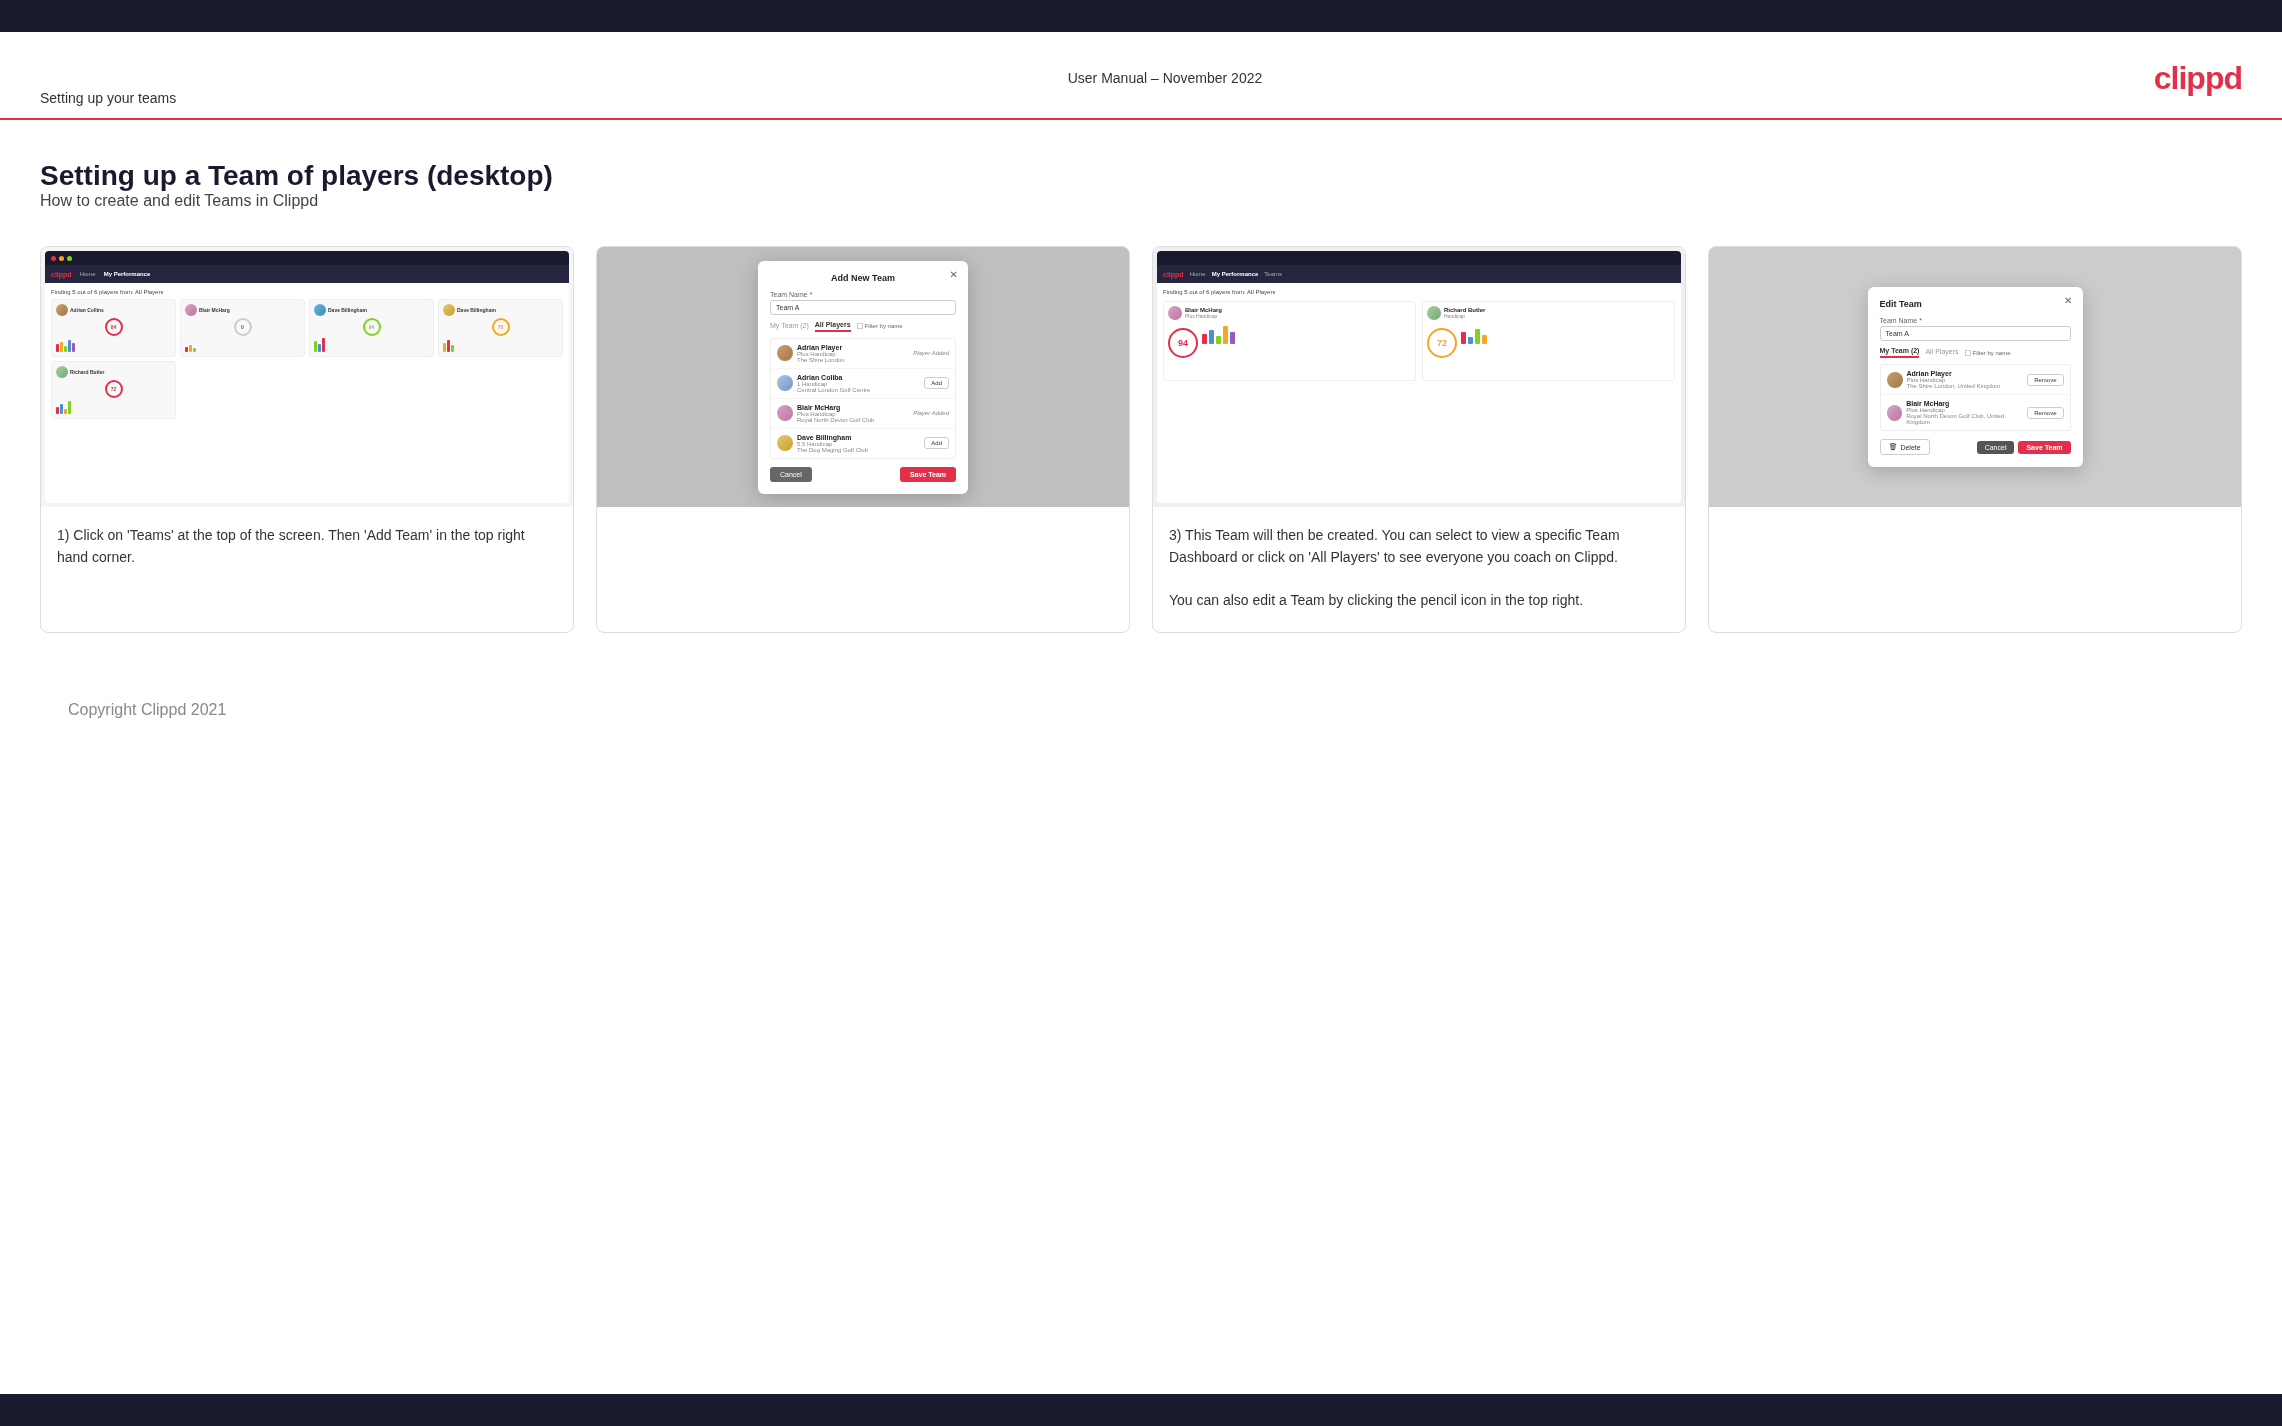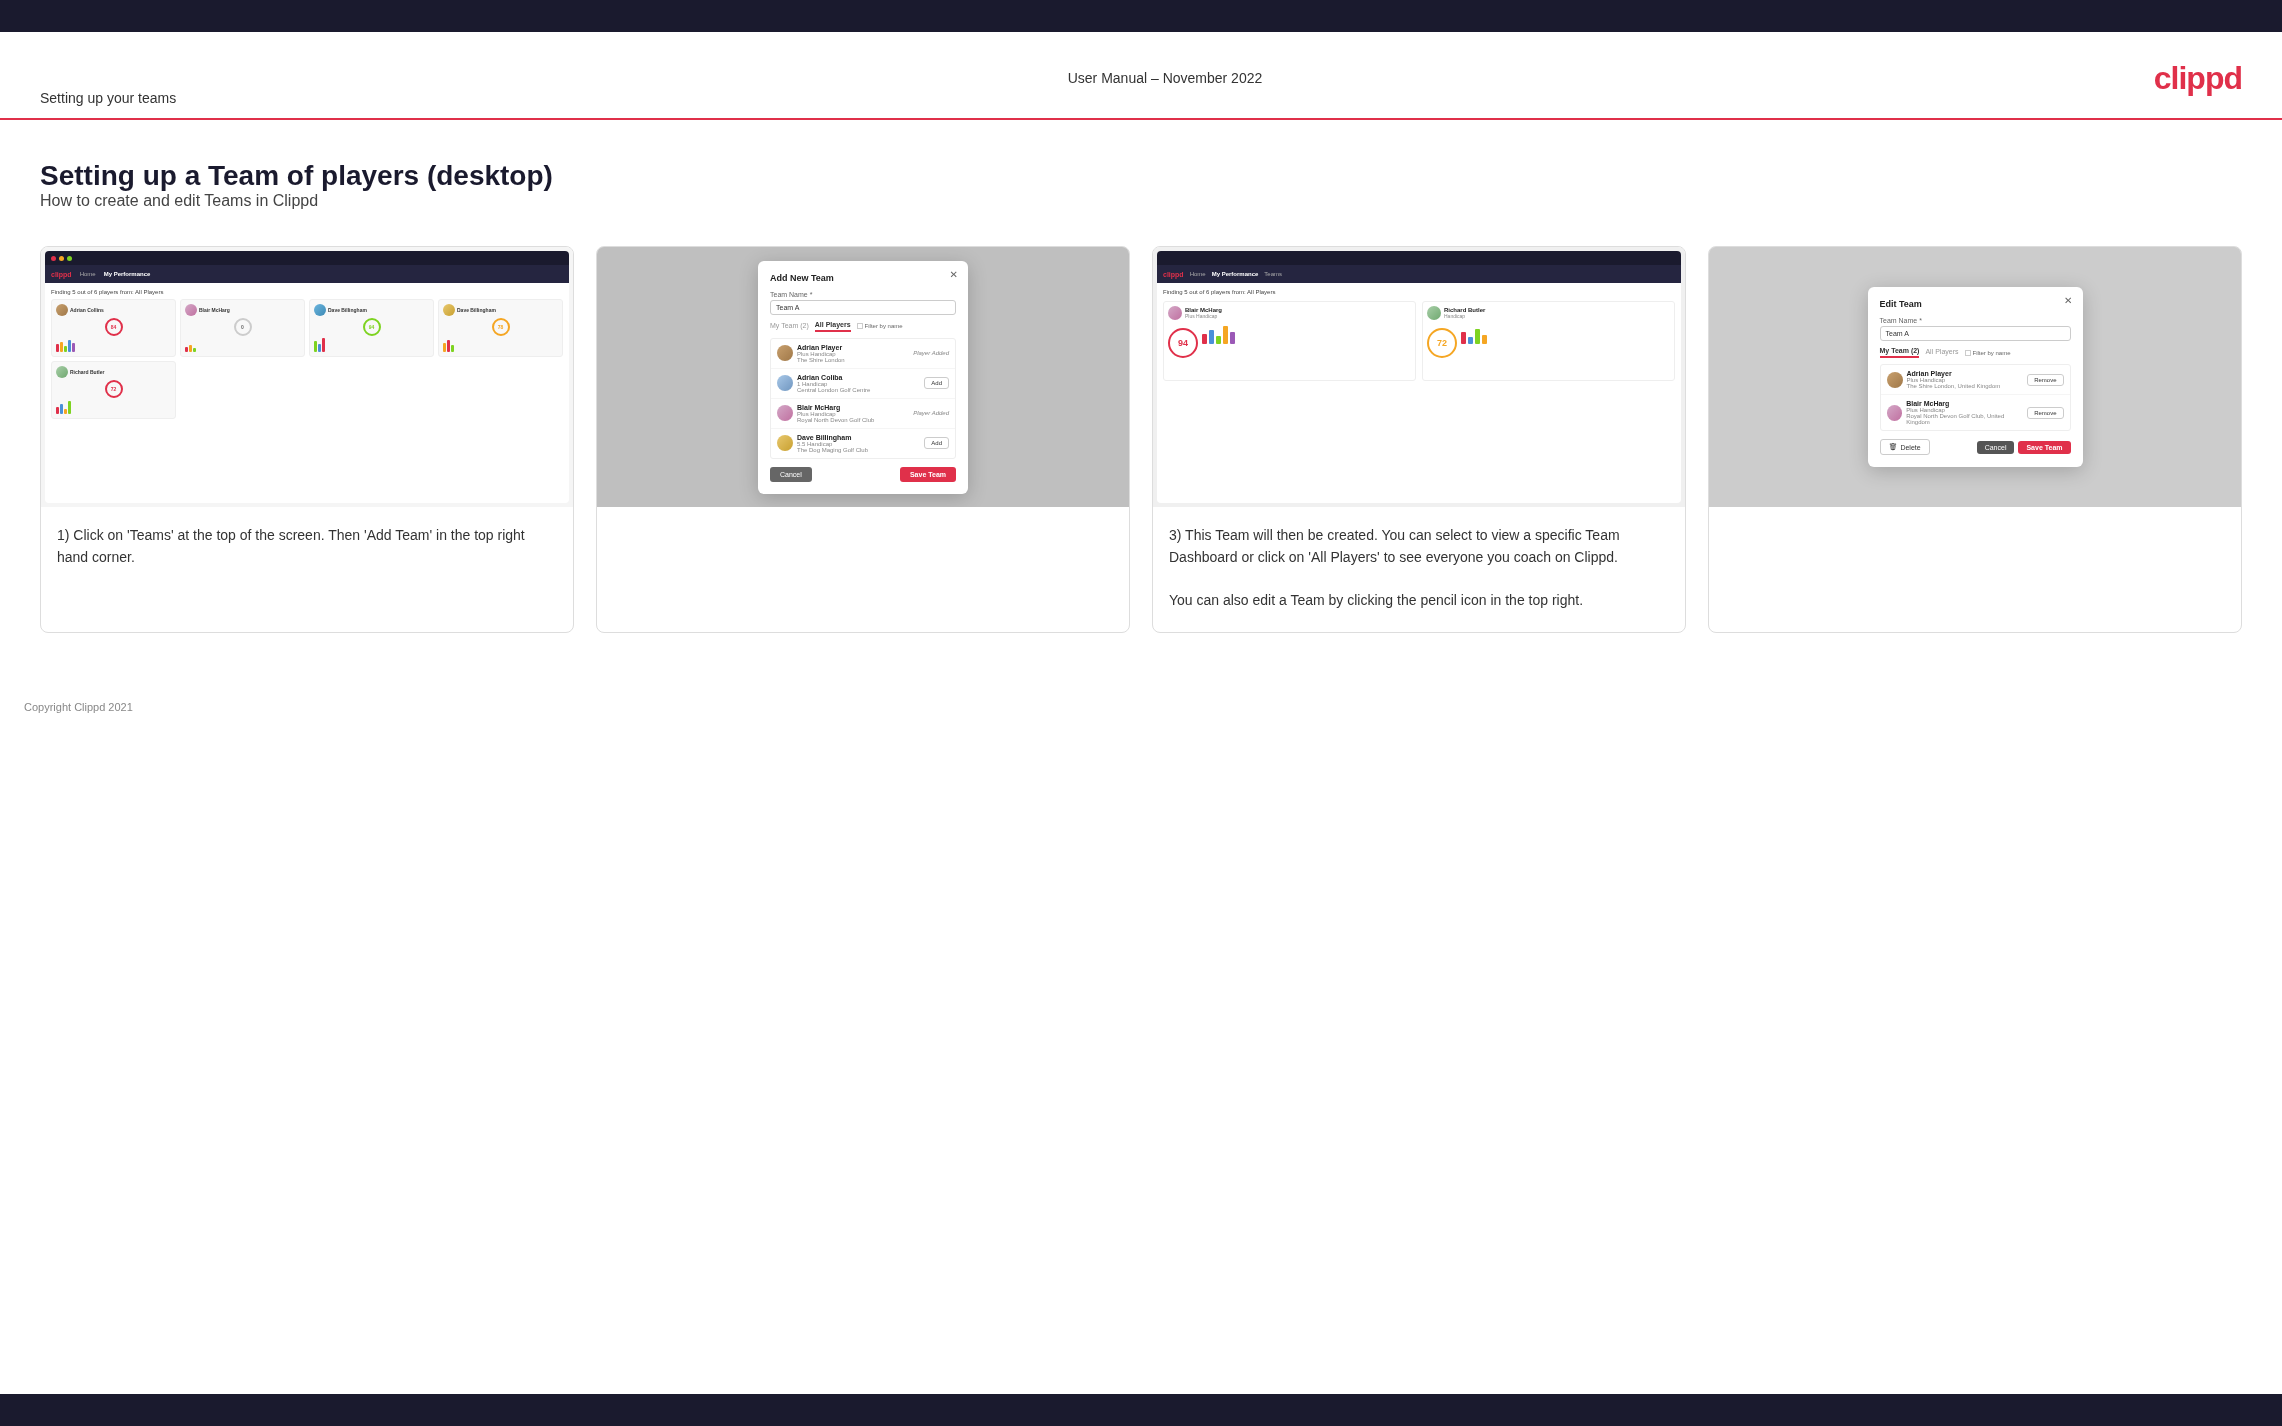--- a/index.html
+++ b/index.html
@@ -82,22 +82,23 @@
     }
     .card-text {
       font-size: 14px;
       line-height: 1.55;
       color: #333;
     }
 
     
     .footer {
       padding: 8px 40px 16px 24px;
-      font-size: 11px;
+      font-size: 16px;
       color: #888;
+      margin-left: 44px;
     }
 
     
     .bottom-bar {
       background: #1a1a2e;
       height: 32px;
       width: 100%;
       position: fixed;
       bottom: 0;
     }
@@ -182,21 +183,21 @@
       display: flex; align-items: center; justify-content: center;
     }
     .modal-box {
       background: #fff;
       border-radius: 6px;
       padding: 12px;
       width: 210px;
       position: relative;
       box-shadow: 0 4px 20px rgba(0,0,0,0.2);
     }
-    .modal-title { font-size: 9px; font-weight: 700; color: #222; margin-bottom: 8px; }
+    .modal-title { font-size: 9px; font-weight: 700; color: #222; margin-bottom: 8px; text-align: center; }
     .modal-close {
       position: absolute; top: 8px; right: 10px;
       font-size: 10px; color: #666; cursor: pointer;
     }
     .modal-label { font-size: 7px; color: #666; margin-bottom: 2px; }
     .modal-input {
       width: 100%; border: 1px solid #ccc; border-radius: 3px;
       padding: 3px 5px; font-size: 7px; color: #333; margin-bottom: 6px;
     }
     .modal-tabs {

